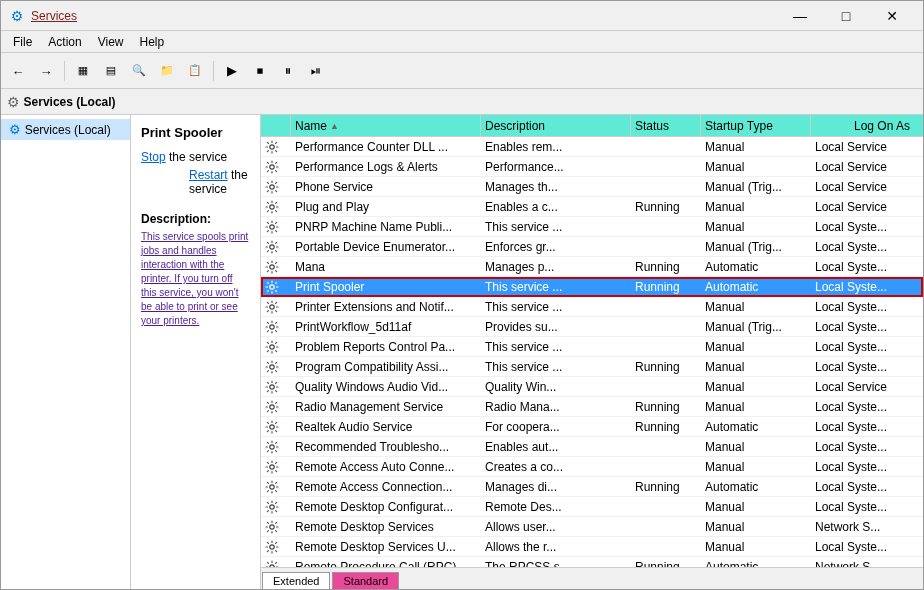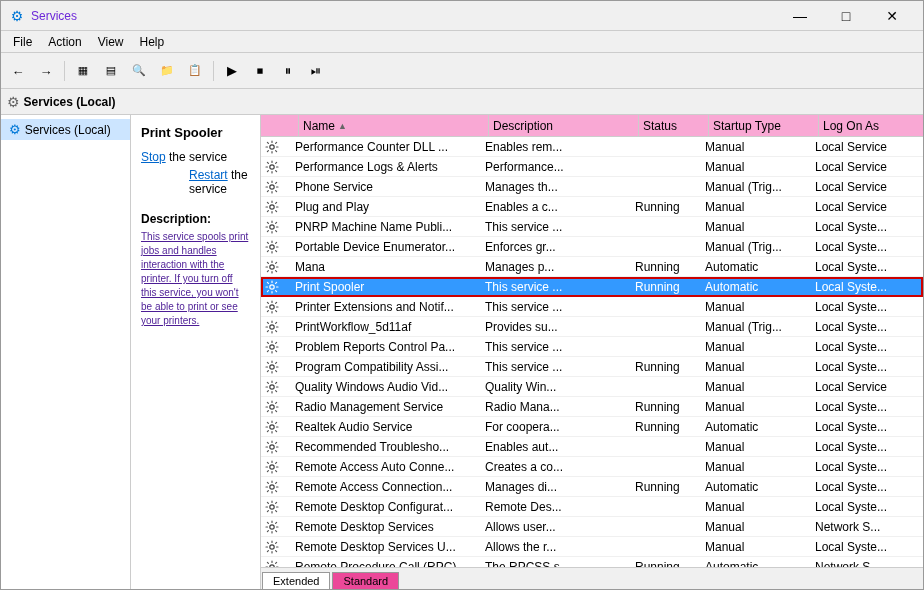--- a/index.html
+++ b/index.html
@@ -39,21 +39,22 @@
       display: flex;
       align-items: center;
       justify-content: center;
       color: #0078d7;
       font-size: 14px;
     }
 
     .title-bar-text {
       font-size: 12px;
       flex: 1;
-      color: #6d28d9;
+      color: #7f1d1d;
+      text-decoration: underline;
     }
 
     .title-bar-controls {
       display: flex;
       gap: 0;
     }
 
     .title-bar-btn {
       width: 46px;
       height: 30px;
@@ -198,39 +199,38 @@
       flex: 1;
       display: flex;
       flex-direction: column;
       overflow: hidden;
       background: #fff;
     }
 
     .services-header {
       display: grid;
       grid-template-columns: 30px 190px 150px 70px 110px 1fr;
-      background: #f9a8d4;
+      background: #5eead4;
       border-bottom: 1px solid #ccc;
       height: 22px;
       flex-shrink: 0;
-      padding-left: 8px;
     }
 
     .header-cell {
       padding: 3px 4px;
       font-size: 12px;
       font-weight: 400;
       border-right: 1px solid #ccc;
       display: flex;
       align-items: center;
       cursor: pointer;
       white-space: nowrap;
       overflow: hidden;
     }
-    .header-cell:last-child { border-right: none; }
+    .header-cell:last-child { border-right: none; margin-left: 39px; }
 
     .sort-arrow {
       margin-left: 3px;
       font-size: 9px;
       color: #666;
     }
 
     
     .services-list {
       flex: 1;

